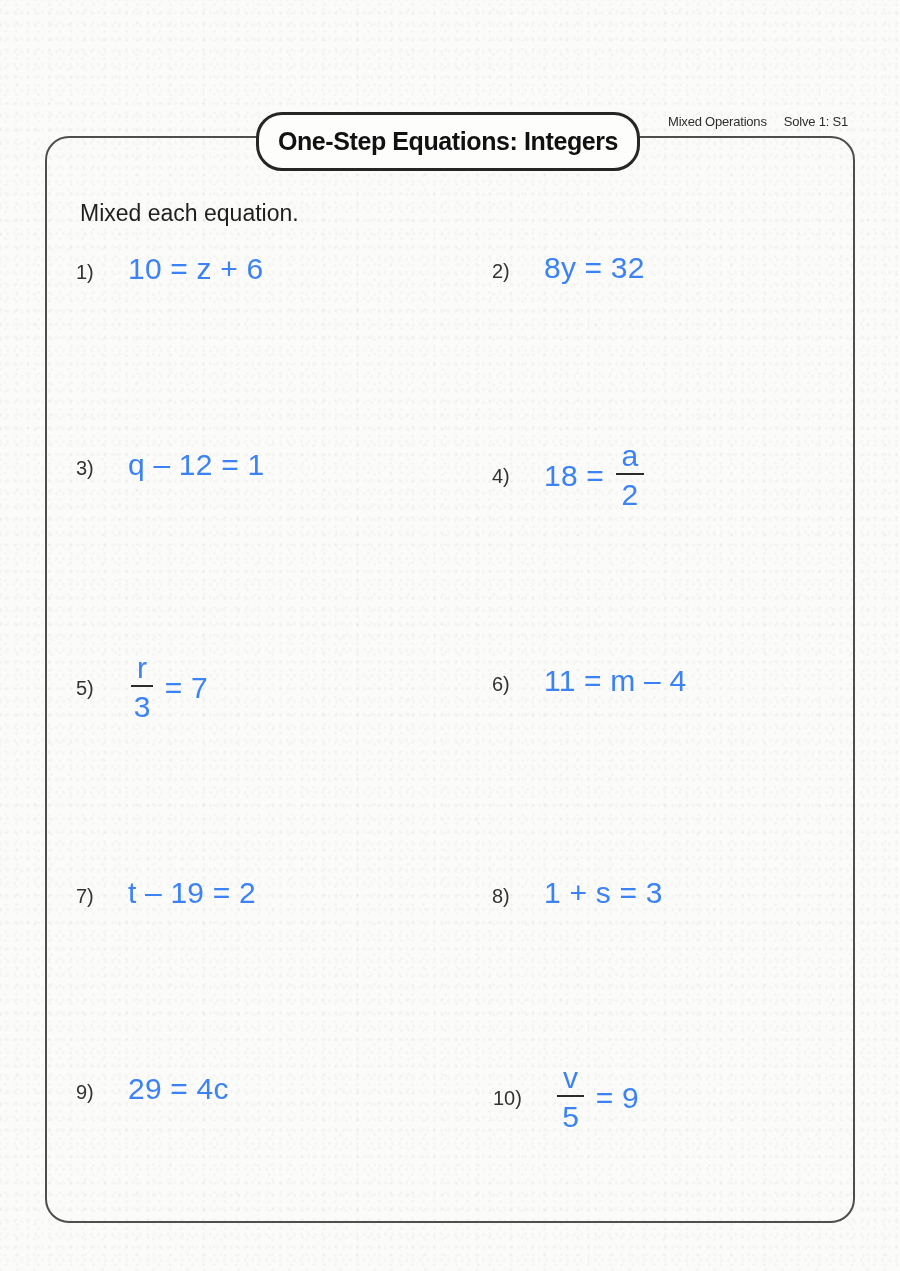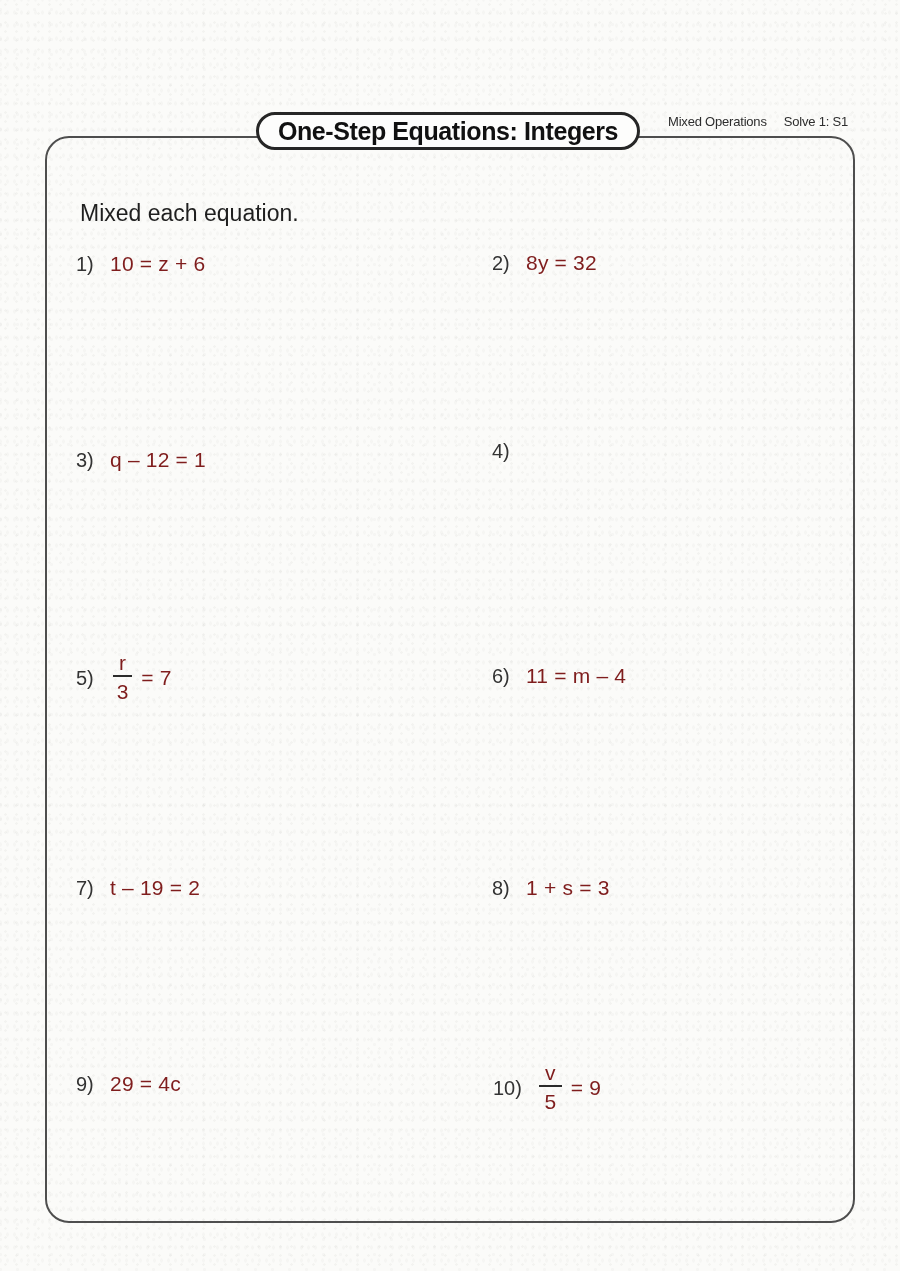--- a/index.html
+++ b/index.html
@@ -12,21 +12,21 @@
       radial-gradient(rgba(120,120,112,0.045) 1px, transparent 1.5px),
       radial-gradient(rgba(100,100,95,0.035) 1.4px, transparent 1.9px);
     background-size:11px 9px, 7px 13px, 17px 15px;
     background-position:0 0, 4px 6px, 9px 2px;
   }
   .sheet-border{
     position:absolute;left:45px;top:136px;width:806px;height:1083px;
     border:2px solid #4e4e4e;border-radius:24px;
   }
   .title-pill{
-    position:absolute;left:256px;top:112px;width:384px;height:38px;
+    position:absolute;left:256px;top:112px;width:384px;height:59px;
     background:#fdfdfc;border:3px solid #262626;border-radius:26px;
     display:flex;align-items:center;justify-content:center;
     box-sizing:border-box;z-index:2;
   }
   .title-pill .title-text{
     font-size:25px;font-weight:bold;color:#111;letter-spacing:-0.4px;white-space:nowrap;
   }
   .header-right{
     position:absolute;top:114px;right:52px;display:flex;gap:17px;z-index:2;
     font-size:13px;color:#2d2d2d;letter-spacing:-0.2px;
@@ -35,22 +35,22 @@
     position:absolute;left:80px;top:200px;font-size:23px;color:#1f1f1f;
   }
   .problem{
     position:absolute;display:flex;align-items:baseline;color:#2e2e2e;
   }
   .problem.has-frac{align-items:center;}
   .plabel{
     font-size:20px;color:#333;min-width:34px;flex:none;
   }
   .eq{
-    display:flex;align-items:baseline;font-size:21px;color:#7f1d1d;
-    letter-spacing:0.2px;
+    display:flex;align-items:baseline;font-size:30px;color:#3b82f6;
+    letter-spacing:0.2px;margin-left:18px;
   }
   .has-frac .eq{align-items:center;}
   .eq .txt{white-space:pre;}
   .frac{display:inline-flex;flex-direction:column;align-items:center;margin:0 3px;}
   .frac .fnum{
     padding:0 6px 1px 6px;border-bottom:2px solid #2b2b2b;line-height:1.05;
     text-align:center;
   }
   .frac .fden{line-height:1.2;padding-top:2px;text-align:center;}
   
@@ -96,20 +96,27 @@
       </span>
     </div>
     <div class="problem p3">
       <span class="plabel">3)</span>
       <span class="eq">
         <span class="txt">q – 12 = 1</span>
       </span>
     </div>
     <div class="problem p4 has-frac">
       <span class="plabel">4)</span>
+      <span class="eq">
+        <span class="txt">18 = </span>
+        <span class="frac">
+          <span class="fnum">a</span>
+          <span class="fden">2</span>
+        </span>
+      </span>
     </div>
     <div class="problem p5 has-frac">
       <span class="plabel">5)</span>
       <span class="eq">
         <span class="frac">
           <span class="fnum">r</span>
           <span class="fden">3</span>
         </span>
         <span class="txt"> = 7</span>
       </span>

